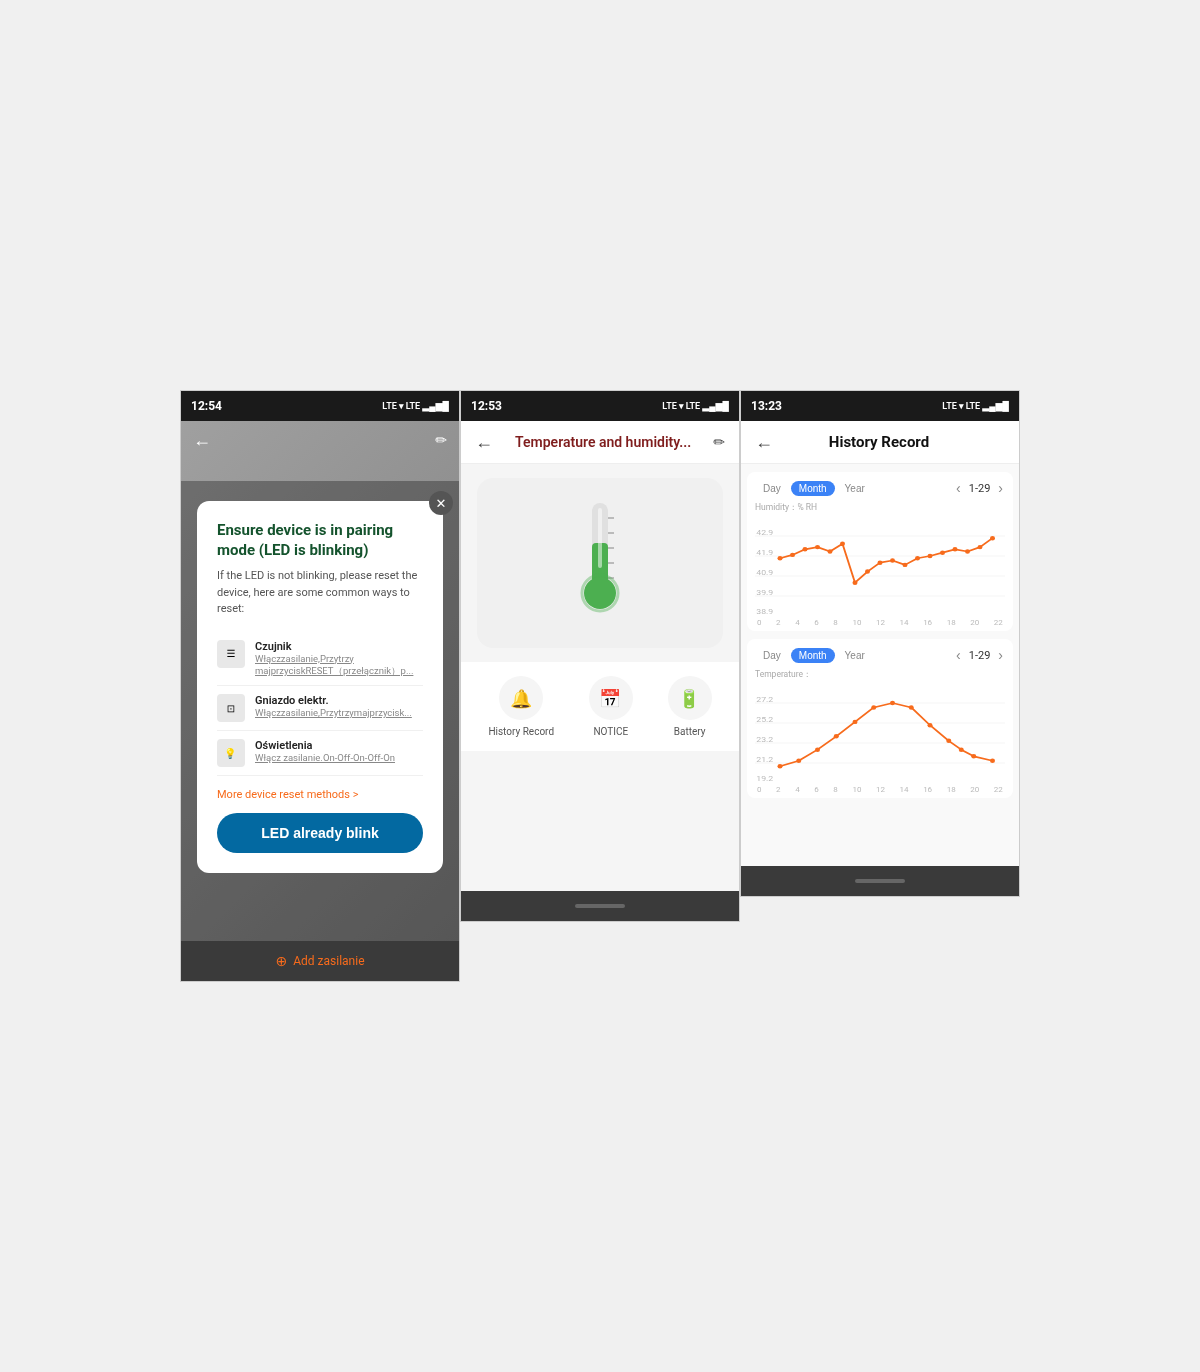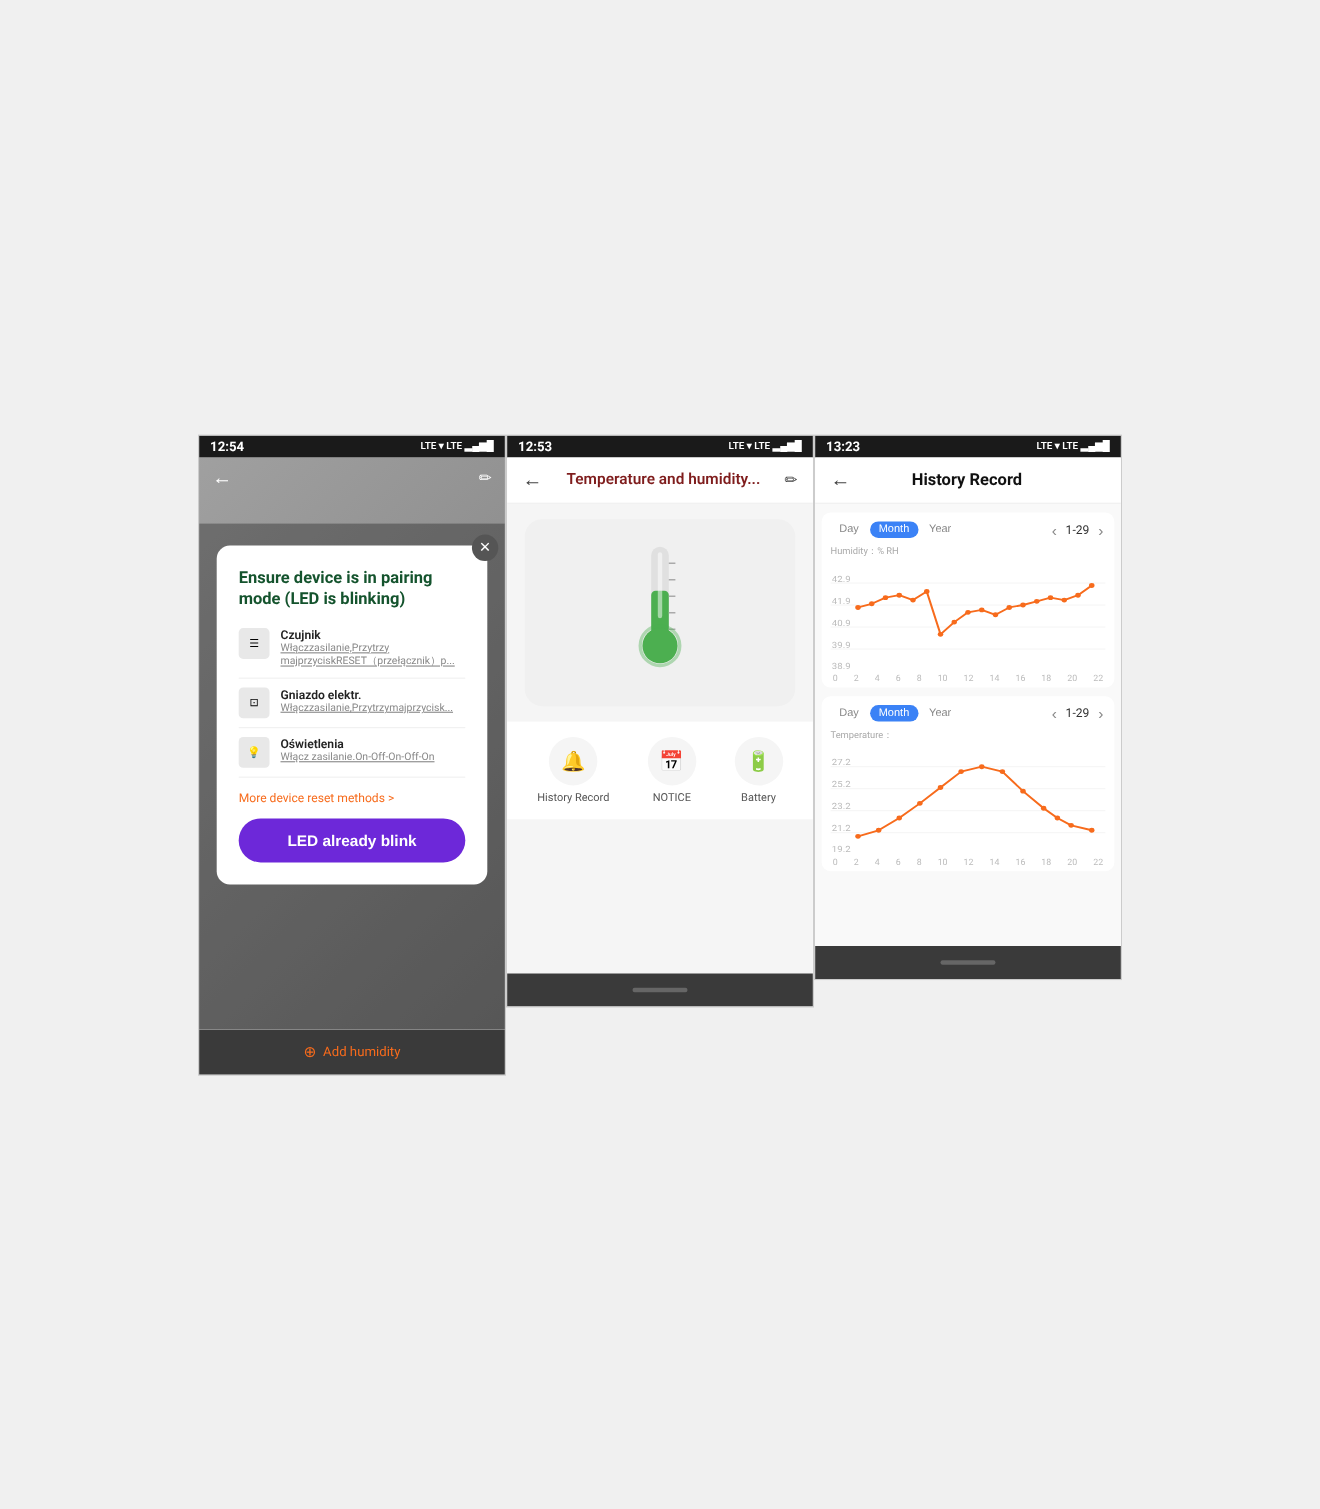--- a/index.html
+++ b/index.html
@@ -26,21 +26,21 @@
     }
     .status-bar {
       background: #1a1a1a;
       color: #fff;
       display: flex;
       justify-content: space-between;
       align-items: center;
       padding: 4px 10px;
       font-size: 11px;
       font-weight: 600;
-      height: 20px;
+      height: 30px;
     }
     .status-bar .time { font-size: 12px; font-weight: 700; }
     .status-icons { display: flex; align-items: flex-end; gap: 3px; font-size: 9px; }
 
     
     .screen1-content {
       position: relative;
       background: #888;
       height: 520px;
       overflow: hidden;
@@ -132,21 +132,21 @@
       line-height: 1.3;
       text-decoration: underline;
     }
     .more-methods {
       color: #f76b1c;
       font-size: 11px;
       margin: 12px 0;
       cursor: pointer;
     }
     .led-blink-btn {
-      background: #6d28d9;
+      background: #0369a1;
       color: #fff;
       border: none;
       border-radius: 25px;
       padding: 12px 20px;
       font-size: 14px;
       font-weight: 600;
       width: 100%;
       cursor: pointer;
       text-align: center;
     }
@@ -335,20 +335,21 @@
     <div class="screen1-content">
       <div class="screen1-bg"></div>
       <div class="screen1-topbar">
         <span class="back-arrow">←</span>
         <span class="edit-icon">✏</span>
       </div>
       <div class="modal-overlay">
         <div class="modal-card">
           <div class="modal-close">✕</div>
           <div class="modal-title">Ensure device is in pairing mode (LED is blinking)</div>
+          <div class="modal-desc">If the LED is not blinking, please reset the device, here are some common ways to reset:</div>
 
           <div class="device-item">
             <div class="device-icon">☰</div>
             <div class="device-info">
               <div class="device-name">Czujnik</div>
               <div class="device-desc">Włączzasilanie,Przytrzy majprzyciskRESET（przełącznik）p...</div>
             </div>
           </div>
 
           <div class="device-item">
@@ -368,21 +369,21 @@
           </div>
 
           <div class="more-methods">More device reset methods &gt;</div>
 
           <button class="led-blink-btn">LED already blink</button>
         </div>
       </div>
     </div>
     <div class="screen1-bottom">
       <span class="add-subdevice-icon">⊕</span>
-      <span>Add humidity</span>
+      <span>Add zasilanie</span>
     </div>
   </div>
 
   <div class="phone-screen">
     <div class="status-bar">
       <span class="time">12:53</span>
       <div class="status-icons">
         <span>LTE ▾ LTE ▂▄▆█</span>
       </div>
     </div>

